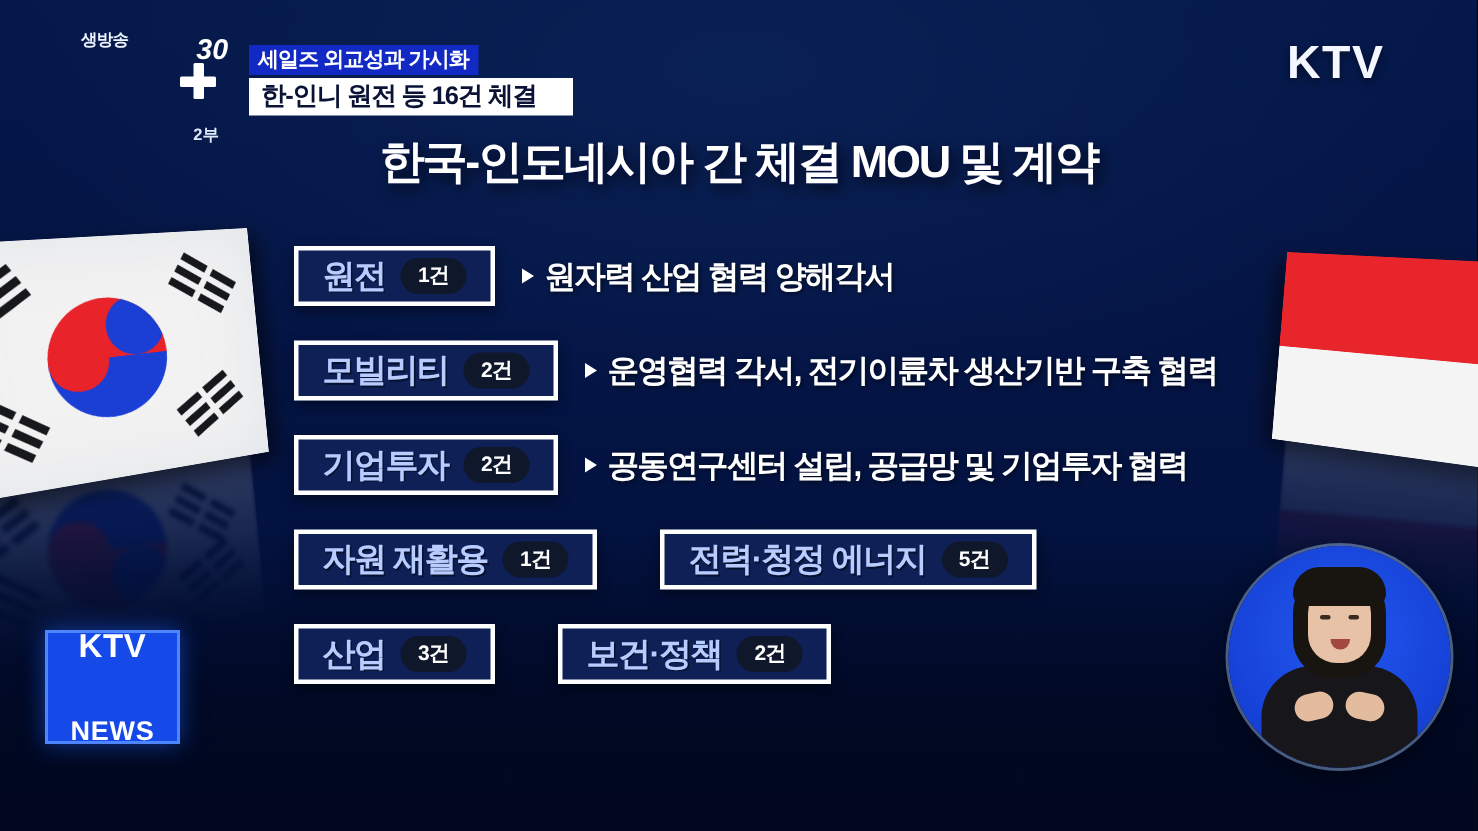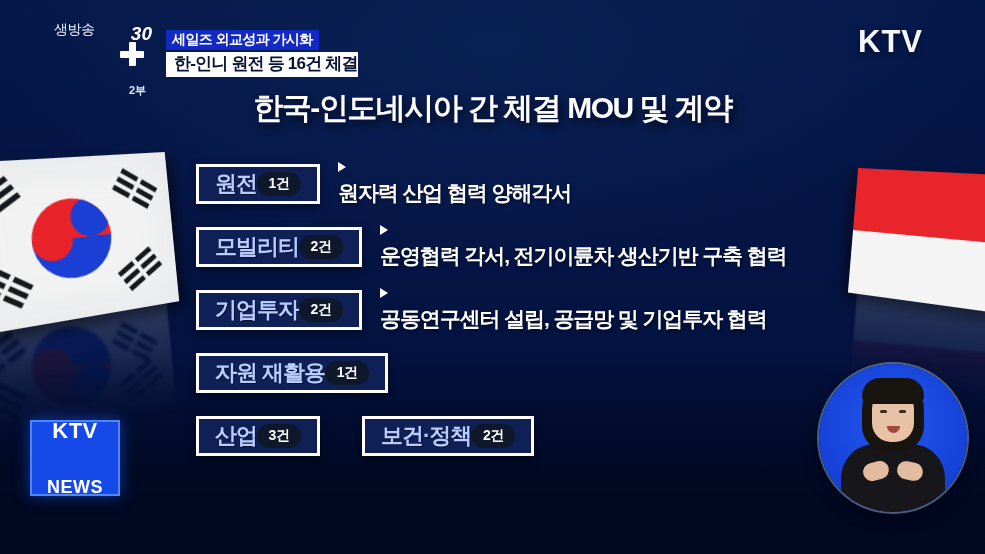--- a/index.html
+++ b/index.html
@@ -128,22 +128,22 @@
   .prog-logo {
     position: absolute;
     left: 28px; top: 22px;
     width: 118px; height: 66px;
     text-align: center;
     line-height: 1;
   }
   .pl-small {
     position: absolute;
     left: 26px; top: 0;
-    font-size: 14px;
-    font-weight: normal;
+    font-size: 11px;
+    font-weight: bold;
     color: #eef3ff;
     letter-spacing: -0.5px;
   }
   .pl-main {
     position: absolute;
     left: 0; top: 13px;
     font-size: 25px;
     font-weight: bold;
     color: #ffffff;
     letter-spacing: -2px;
@@ -191,21 +191,21 @@
     padding: 2px 6px 3px 6px;
     line-height: 1.1;
   }
   .hl-bot {
     display: inline-block;
     background: #ffffff;
     color: #0a1336;
     font-size: 17px;
     font-weight: bold;
     letter-spacing: -0.8px;
-    padding: 2px 0 3px 8px;
+    padding: 2px 24px 3px 8px;
     line-height: 1.15;
     margin-top: 2px;
   }
 
   
   .ktv-top {
     position: absolute;
     right: 62px; top: 24px;
     font-size: 31px;
     font-weight: bold;
@@ -257,21 +257,21 @@
   .row {
     display: flex;
     align-items: center;
     height: 44px;
     margin-bottom: 19px;
   }
   .chip {
     display: inline-flex;
     align-items: center;
     justify-content: center;
-    gap: 0;
+    gap: 10px;
     height: 40px;
     padding: 0 16px;
     background: #0e2055;
     border: 3px solid #ffffff;
     box-shadow: 0 3px 8px rgba(0,0,0,0.45);
     box-sizing: border-box;
   }
   .chip .label {
     font-size: 22px;
     font-weight: bold;
@@ -290,30 +290,29 @@
     border-radius: 12px;
     background: #0f172a;
     color: #ffffff;
     font-size: 14px;
     font-weight: bold;
     letter-spacing: -0.5px;
     box-sizing: border-box;
   }
   .desc {
     display: flex;
-    align-items: flex-start;
+    align-items: center;
     gap: 7px;
     margin-left: 18px;
     font-size: 21px;
     font-weight: bold;
     letter-spacing: -1.1px;
     color: #ffffff;
     text-shadow: 1px 1px 3px rgba(0,0,0,0.6);
     white-space: nowrap;
-    flex-direction: column;
   }
   .arrow {
     display: inline-block;
     width: 0; height: 0;
     border-left: 8px solid #ffffff;
     border-top: 5.5px solid transparent;
     border-bottom: 5.5px solid transparent;
     flex: none;
   }
   .chip.gap2 { margin-left: 42px; }
@@ -497,20 +496,24 @@
         <span class="arrow"></span>
         <span>공동연구센터 설립, 공급망 및 기업투자 협력</span>
       </div>
     </div>
 
     <div class="row">
       <div class="chip">
         <span class="label">자원 재활용</span>
         <span class="badge">1건</span>
       </div>
+      <div class="chip gap2">
+        <span class="label">전력·청정 에너지</span>
+        <span class="badge">5건</span>
+      </div>
     </div>
 
     <div class="row">
       <div class="chip">
         <span class="label">산업</span>
         <span class="badge">3건</span>
       </div>
       <div class="chip gap2">
         <span class="label">보건·정책</span>
         <span class="badge">2건</span>

